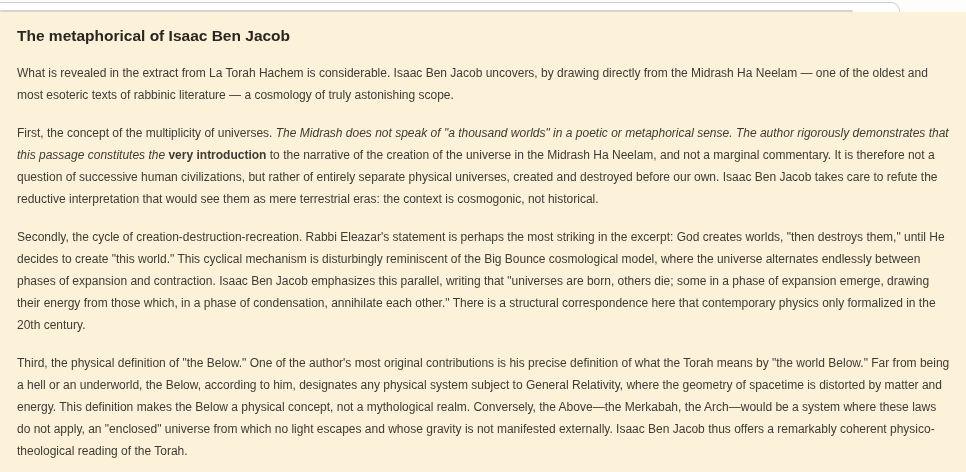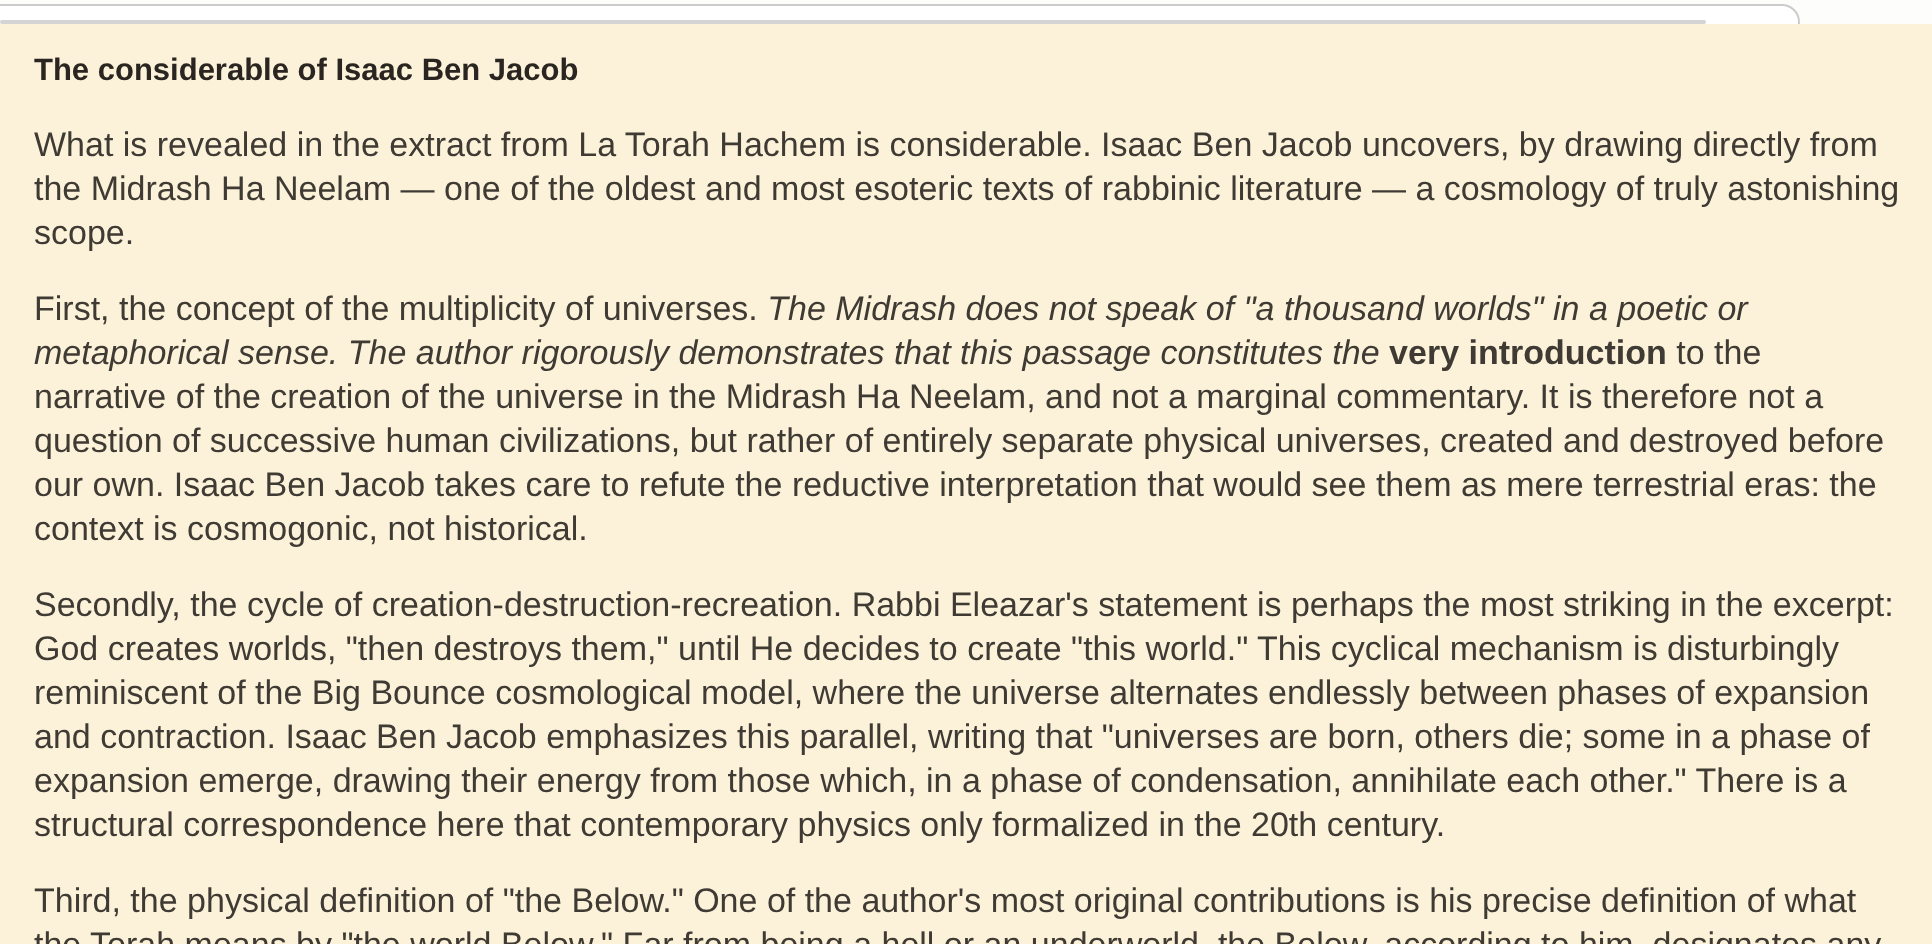--- a/index.html
+++ b/index.html
@@ -44,38 +44,38 @@
   }
   h1.title {
     margin: 0 0 14px 0;
     font-size: 15.5px;
     line-height: 20px;
     font-weight: 700;
     color: #2a2520;
   }
   p.para {
     margin: 16px 0 14px 0;
-    font-size: 17px;
+    font-size: 12px;
     line-height: 22px;
   }
   .seg-normal { font-style: normal; font-weight: 400; }
   .seg-italic { font-style: italic; font-weight: 400; }
   .seg-bold-italic { font-weight: 700; }
 </style>
 </head>
 <body>
 
 <div>
   <div class="chrome">
     <div class="edge-long"></div>
     <div class="edge-short"></div>
   </div>
 
   <div class="content">
-    <h1 class="title">The considerable of Isaac Ben Jacob</h1>
+    <h1 class="title">The metaphorical of Isaac Ben Jacob</h1>
     <div>
         <p class="para"><span class="seg-normal">What is revealed in the extract from La Torah Hachem is considerable. Isaac Ben Jacob uncovers, by drawing directly from the Midrash Ha Neelam — one of the oldest and most esoteric texts of rabbinic literature — a cosmology of truly astonishing scope.</span></p>
         <p class="para"><span class="seg-normal">First, the concept of the multiplicity of universes. </span><span class="seg-italic">The Midrash does not speak of "a thousand worlds" in a poetic or metaphorical sense. The author rigorously demonstrates that this passage constitutes the </span><span class="seg-bold-italic">very introduction</span><span class="seg-normal"> to the narrative of the creation of the universe in the Midrash Ha Neelam, and not a marginal commentary. It is therefore not a question of successive human civilizations, but rather of entirely separate physical universes, created and destroyed before our own. Isaac Ben Jacob takes care to refute the reductive interpretation that would see them as mere terrestrial eras: the context is cosmogonic, not historical.</span></p>
         <p class="para"><span class="seg-normal">Secondly, the cycle of creation-destruction-recreation. Rabbi Eleazar's statement is perhaps the most striking in the excerpt: God creates worlds, "then destroys them," until He decides to create "this world." This cyclical mechanism is disturbingly reminiscent of the Big Bounce cosmological model, where the universe alternates endlessly between phases of expansion and contraction. Isaac Ben Jacob emphasizes this parallel, writing that "universes are born, others die; some in a phase of expansion emerge, drawing their energy from those which, in a phase of condensation, annihilate each other." There is a structural correspondence here that contemporary physics only formalized in the 20th century.</span></p>
         <p class="para"><span class="seg-normal">Third, the physical definition of "the Below." One of the author's most original contributions is his precise definition of what the Torah means by "the world Below." Far from being a hell or an underworld, the Below, according to him, designates any physical system subject to General Relativity, where the geometry of spacetime is distorted by matter and energy. This definition makes the Below a physical concept, not a mythological realm. Conversely, the Above—the Merkabah, the Arch—would be a system where these laws do not apply, an "enclosed" universe from which no light escapes and whose gravity is not manifested externally. Isaac Ben Jacob thus offers a remarkably coherent physico-theological reading of the Torah.</span></p>
       </div>
   </div>
 </div>
 
 </body></html>

